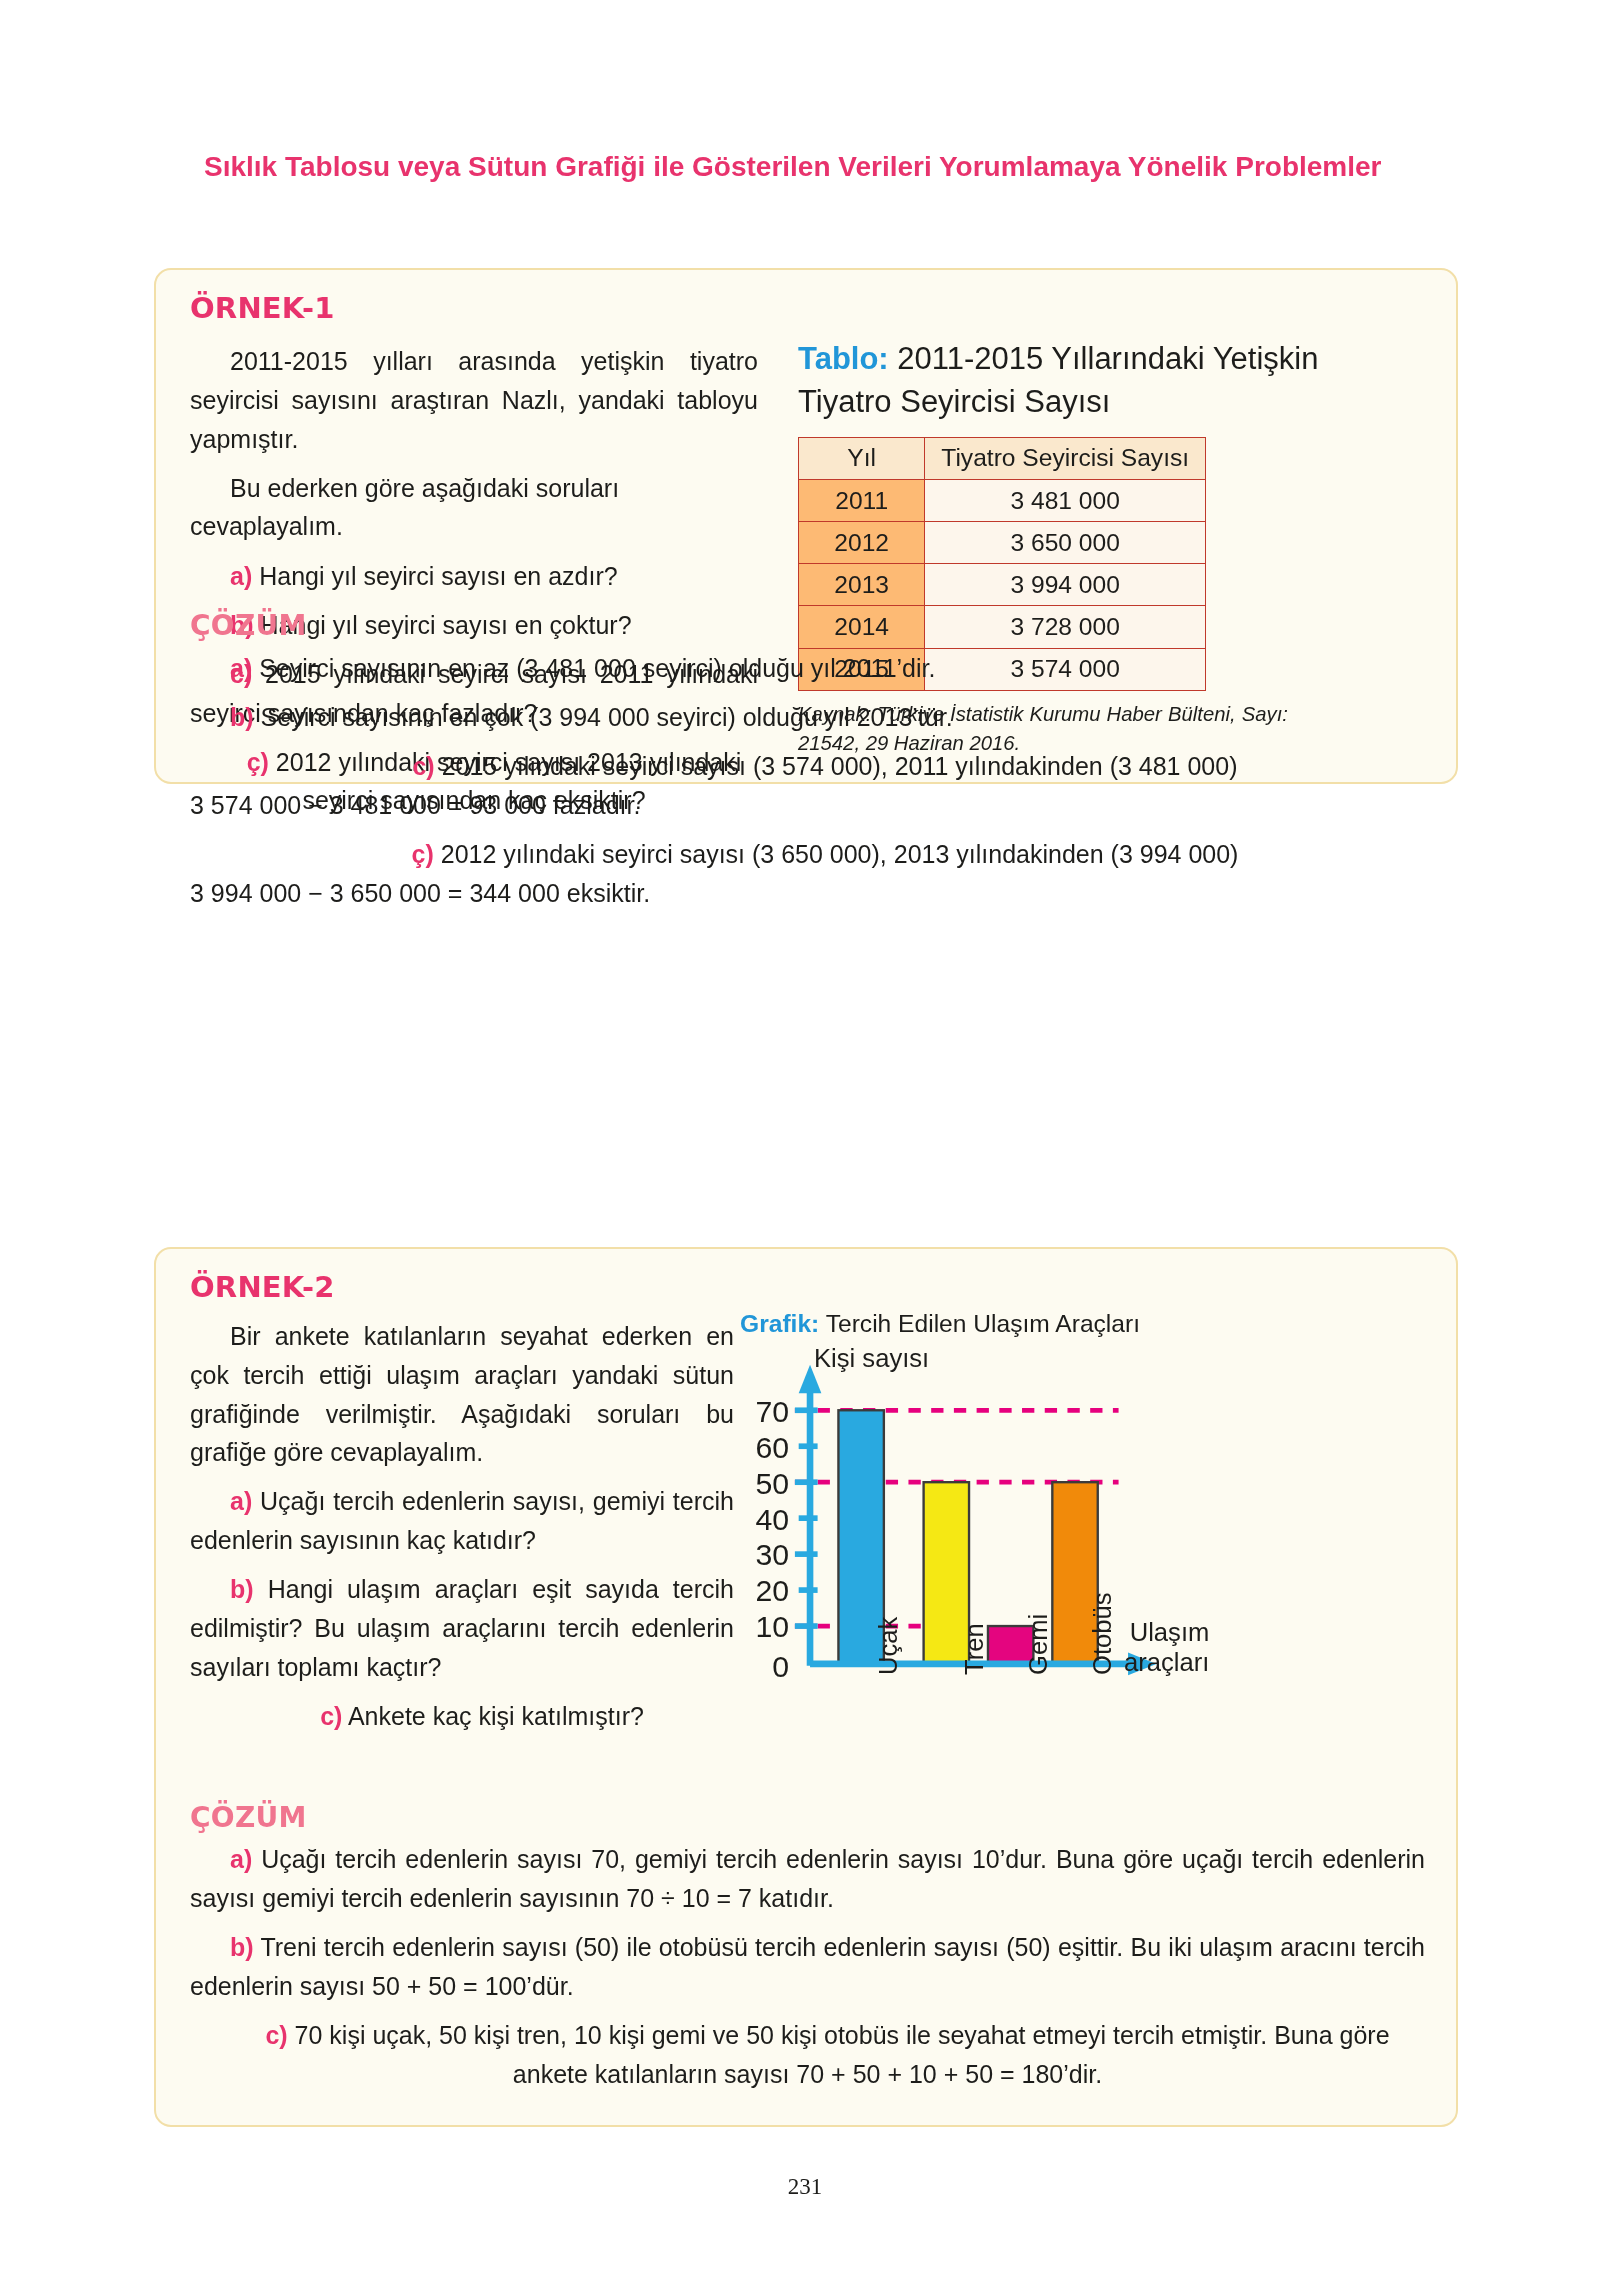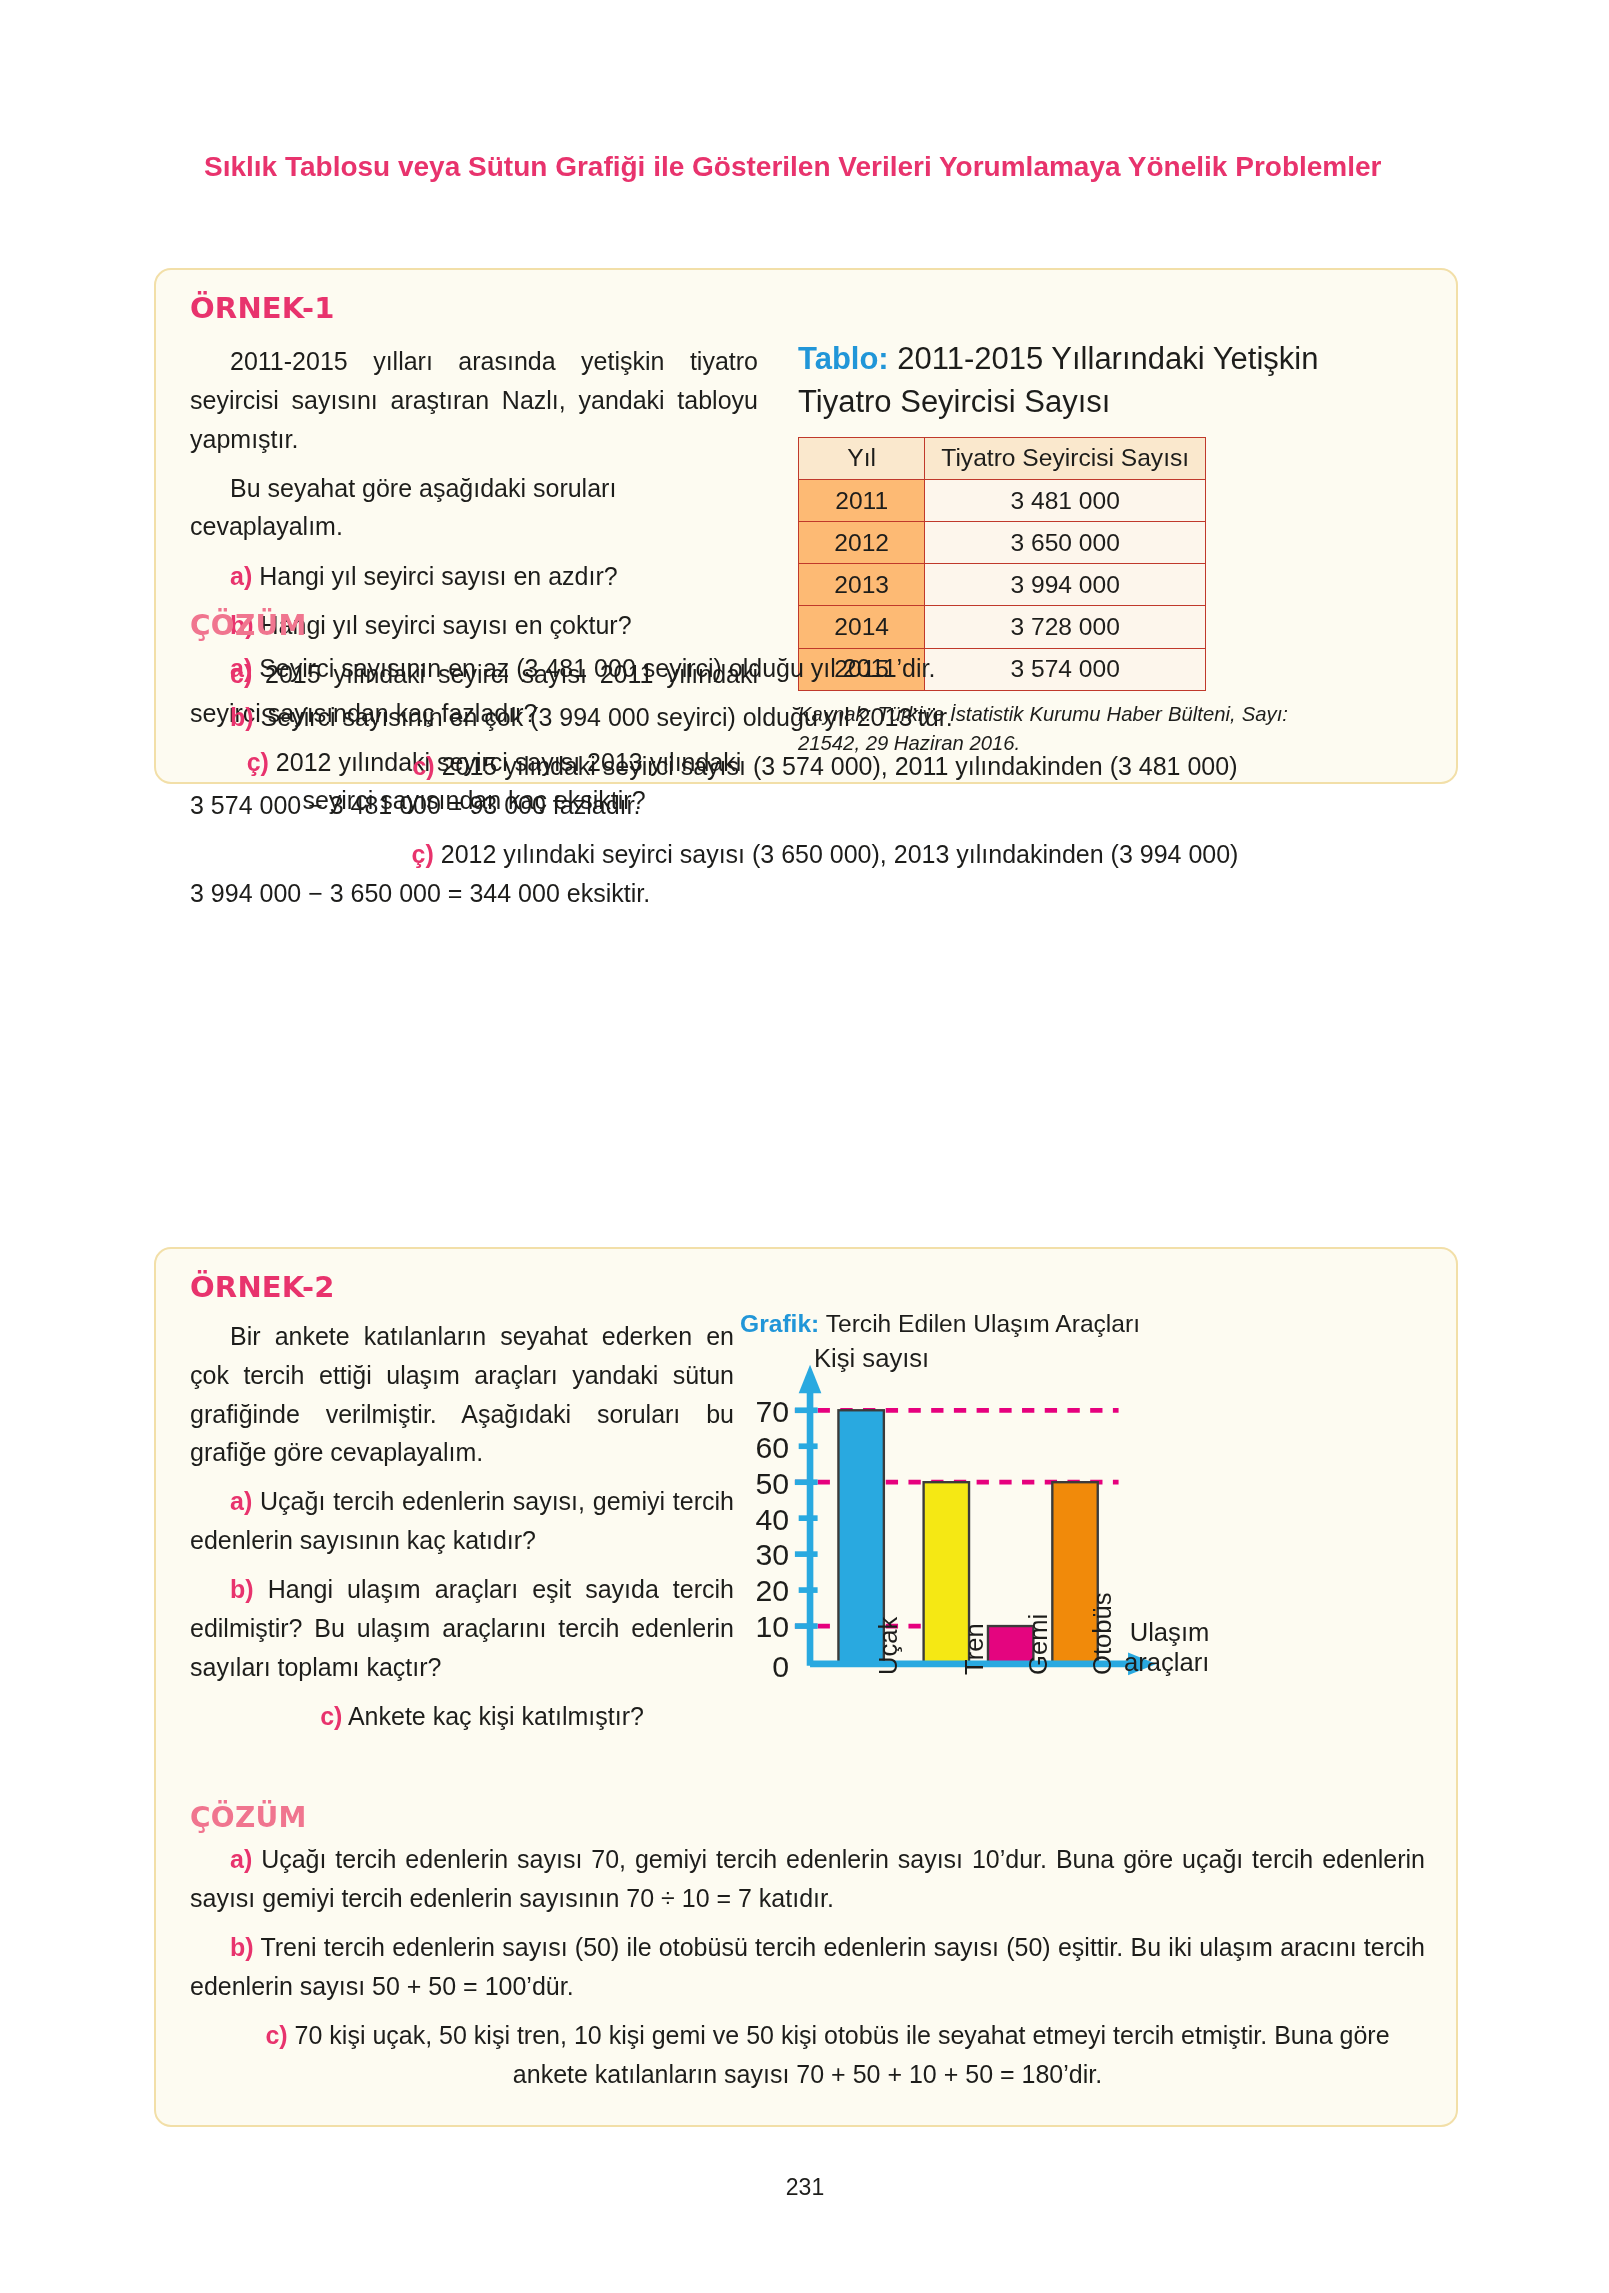--- a/index.html
+++ b/index.html
@@ -170,35 +170,36 @@
   }
 
   
   .page-number {
     position: absolute;
     left: 0; right: 0;
     top: 2174px;
     text-align: center;
     font-size: 23px;
     color: #1d1d1b;
+    font-family: Liberation Serif, serif;
   }
 </style>
 </head>
 <body>
 
 <div class="page-heading">Sıklık Tablosu veya Sütun Grafiği ile Gösterilen Verileri Yorumlamaya Yönelik Problemler</div>
 
 <div class="ornek-box" id="ornek-1">
 
   <div class="ornek-label" id="o1-label">ÖRNEK-1</div>
 
   <div id="o1-left">
     <p class="body-text just indent para">2011-2015 yılları arasında yetişkin tiyatro seyircisi sayısını araştıran Nazlı, yandaki tabloyu yapmıştır.</p>
 
-    <p class="body-text indent para">Bu seyahat göre aşağıdaki soruları cevaplayalım.</p>
+    <p class="body-text indent para">Bu ederken göre aşağıdaki soruları cevaplayalım.</p>
 
     <p class="body-text para">
       <span class="q-letter" style="margin-left:40px;">a)</span>
       <span>Hangi yıl seyirci sayısı en azdır?</span>
     </p>
 
     <p class="body-text para">
       <span class="q-letter" style="margin-left:40px;">b)</span>
       <span>Hangi yıl seyirci sayısı en çoktur?</span>
     </p>

